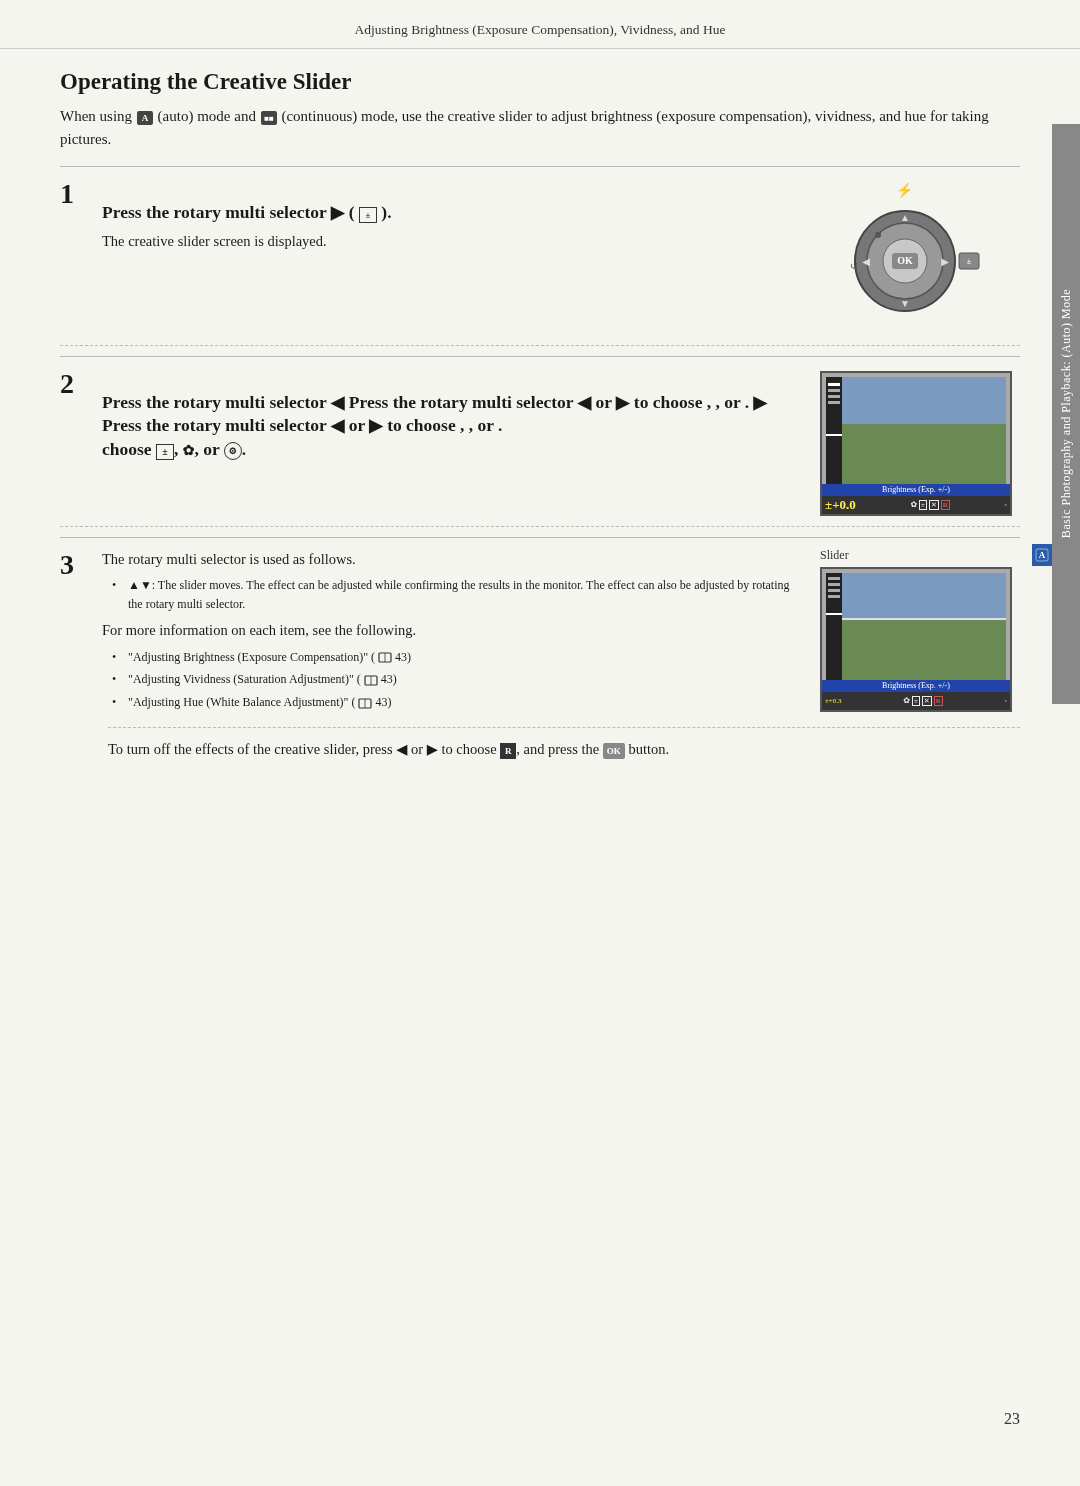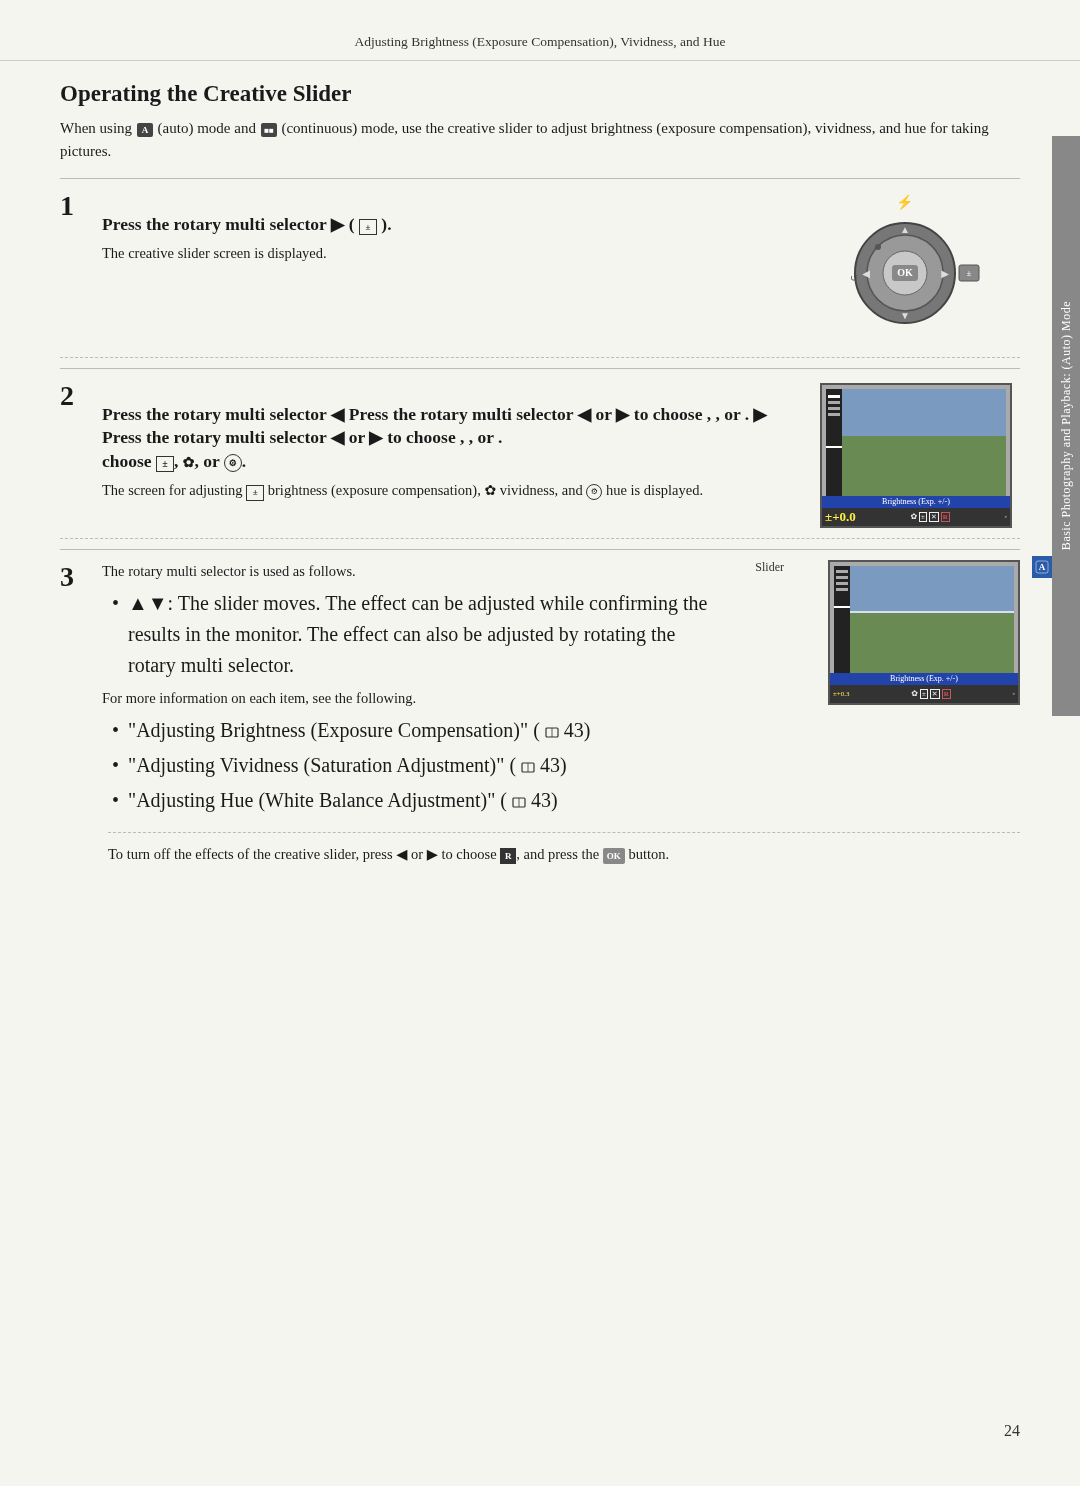--- a/index.html
+++ b/index.html
@@ -10,21 +10,21 @@
       background: #f5f5f0;
       font-family: 'Times New Roman', Times, serif;
       font-size: 15px;
       color: #1a1a1a;
       position: relative;
       overflow: hidden;
     }
 
     .page-container {
       position: absolute;
-      top: 16px; left: 0;
+      top: 4px; left: 0;
       width: 1080px;
       height: 1454px;
       background: #f5f5f0;
     }
 
     
     .top-header {
       text-align: center;
       padding: 18px 60px 10px 60px;
       font-size: 13.5px;
@@ -154,41 +154,40 @@
       margin: 10px 0;
     }
 
     
     .bullet-list {
       list-style: none;
       margin: 6px 0 6px 10px;
     }
 
     .bullet-list li {
-      font-size: 20px;
+      font-size: 12px;
       line-height: 1.55;
       margin-bottom: 4px;
       padding-left: 16px;
       position: relative;
     }
 
     .bullet-list li::before {
       content: '•';
       position: absolute;
       left: 0;
       top: 0;
     }
 
     
     .step3-image-wrap {
       display: flex;
-      flex-direction: row;
+      flex-direction: column;
       min-width: 200px;
       margin-left: 20px;
-      gap: 44px;
     }
 
     .slider-caption {
       font-size: 12px;
       color: #333;
       margin-bottom: 4px;
     }
 
     
     .bottom-note {
@@ -295,29 +294,20 @@
 
     <div class="step-container">
       <div class="step-number">2</div>
       <div class="step-content">
         <div class="step-heading">
           Press the rotary multi selector ◀ <span>Press the rotary multi selector ◀ or ▶ to choose  ,  , or  .</span> ▶ <span>Press the rotary multi selector ◀ or ▶ to choose  ,  , or  .</span><br>
           choose
           <span class="fi-box">±</span>,
           <span class="fi-flower">✿</span>, or
           <span style="display:inline-flex;align-items:center;justify-content:center;border:1.5px solid #333;border-radius:50%;width:18px;height:18px;font-size:9px;vertical-align:middle;">⚙</span>.
-        </div>
-        <div class="step-body">
-          The screen for adjusting
-          <span class="fi-box" style="font-size:9px;">±</span>
-          brightness (exposure compensation),
-          <span class="fi-flower">✿</span>
-          vividness, and
-          <span style="display:inline-flex;align-items:center;justify-content:center;border:1.5px solid #333;border-radius:50%;width:16px;height:16px;font-size:8px;vertical-align:middle;">⚙</span>
-          hue is displayed.
         </div>
       </div>
 
       <div class="step-image">
         <div style="width:192px;height:145px;background:#aaa;border:2px solid #555;position:relative;overflow:hidden;">
 
           <div style="position:absolute;top:4px;left:20px;right:4px;bottom:20px;background:linear-gradient(180deg,#7a9abf 40%,#6a8a54 40%);"></div>
 
           <div style="position:absolute;top:4px;left:4px;width:16px;bottom:20px;background:#222;">
             <div style="position:absolute;top:6px;left:2px;right:2px;height:3px;background:#fff;"></div>
@@ -422,15 +412,15 @@
     <div class="bottom-note">
       To turn off the effects of the creative slider, press ◀ or ▶ to choose
       <span style="display:inline-flex;align-items:center;justify-content:center;background:#333;color:white;width:16px;height:16px;font-size:9px;font-weight:bold;vertical-align:middle;">R</span>,
       and press the
       <span style="display:inline-flex;align-items:center;justify-content:center;background:#888;color:white;width:22px;height:16px;font-size:9px;font-weight:bold;border-radius:2px;vertical-align:middle;">OK</span>
       button.
     </div>
 
   </div>
 
-  <div class="page-number">24</div>
+  <div class="page-number">23</div>
 
 </div>
 
 </body></html>

